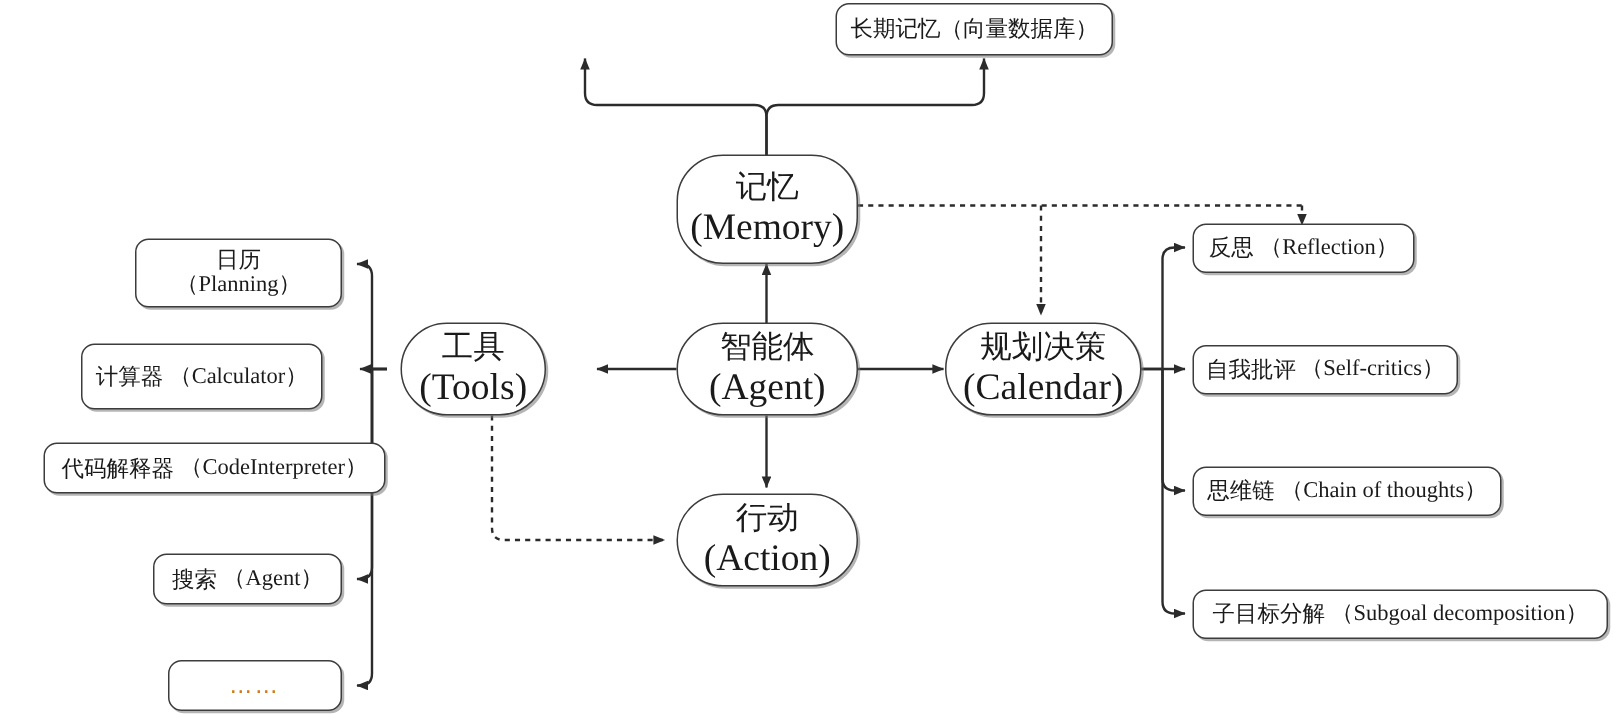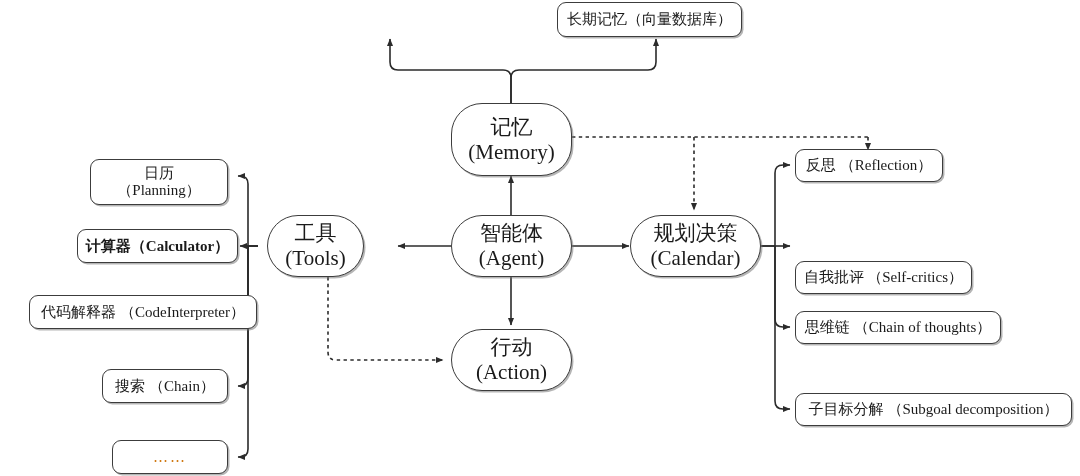--- a/index.html
+++ b/index.html
@@ -11,21 +11,21 @@
         background:#ffffff;border:1.4px solid #3c3c3c;border-radius:9px;
         display:flex;align-items:center;justify-content:center;
         text-align:center;line-height:1.12;white-space:nowrap;
         box-shadow:1.5px 1.5px 0 rgba(120,120,120,.55);
         font-family:"Liberation Serif","DejaVu Serif",serif;}
   .node .cn{font-family:"DejaVu Sans","Liberation Sans",sans-serif;}
   .leaf{font-size:15px;padding:0 8px;}
   .leaf .cn{font-size:15px;}
   .core{flex-direction:column;font-size:21px;border-radius:31px;}
   .core .cn{font-size:21px;line-height:1.18;}
-  .core .en{font-size:21px;line-height:1.18;}
+  .core .en{font-size:25px;line-height:1.18;}
   .ell{letter-spacing:2px;color:#d07a14;font-size:15px;}
   .gap{display:inline-block;width:4px;}
 </style>
 </head>
 <body>
 
 <div id="canvas">
 
   <svg id="wires" viewBox="0 0 1080 476">
     <defs>
@@ -93,49 +93,49 @@
     <span class="cn">行动</span>
     <span class="en">(Action)</span>
   </div>
 
   <div class="node leaf" style="left:90px;top:159px;width:138px;height:46px;flex-direction:column;">
     <span class="cn">日历</span>
     <span class="gap"></span>
     <span>（Planning）</span>
   </div>
 
-  <div class="node leaf" style="left:77px;top:229px;width:161px;height:34px;font-weight:bold;">
+  <div class="node leaf" style="left:54px;top:229px;width:161px;height:44px;">
     <span class="cn">计算器</span>
     <span class="gap"></span>
     <span>（Calculator）</span>
   </div>
 
   <div class="node leaf" style="left:0px;top:295px;width:228px;height:34px;margin-left:29px;">
     <span class="cn">代码解释器</span>
     <span class="gap"></span>
     <span>（CodeInterpreter）</span>
   </div>
 
   <div class="node leaf" style="left:102px;top:369px;width:126px;height:34px;">
     <span class="cn">搜索</span>
     <span class="gap"></span>
-    <span>（Chain）</span>
+    <span>（Agent）</span>
   </div>
 
   <div class="node leaf" style="left:112px;top:440px;width:116px;height:34px;">
     <span class="cn ell">……</span>
   </div>
 
   <div class="node leaf" style="left:795px;top:149px;width:148px;height:33px;">
     <span class="cn">反思</span>
     <span class="gap"></span>
     <span>（Reflection）</span>
   </div>
 
-  <div class="node leaf" style="left:795px;top:230px;width:177px;height:33px;margin-top:31px;">
+  <div class="node leaf" style="left:795px;top:230px;width:177px;height:33px;">
     <span class="cn">自我批评</span>
     <span class="gap"></span>
     <span>（Self-critics）</span>
   </div>
 
   <div class="node leaf" style="left:795px;top:311px;width:206px;height:33px;">
     <span class="cn">思维链</span>
     <span class="gap"></span>
     <span>（Chain of thoughts）</span>
   </div>

